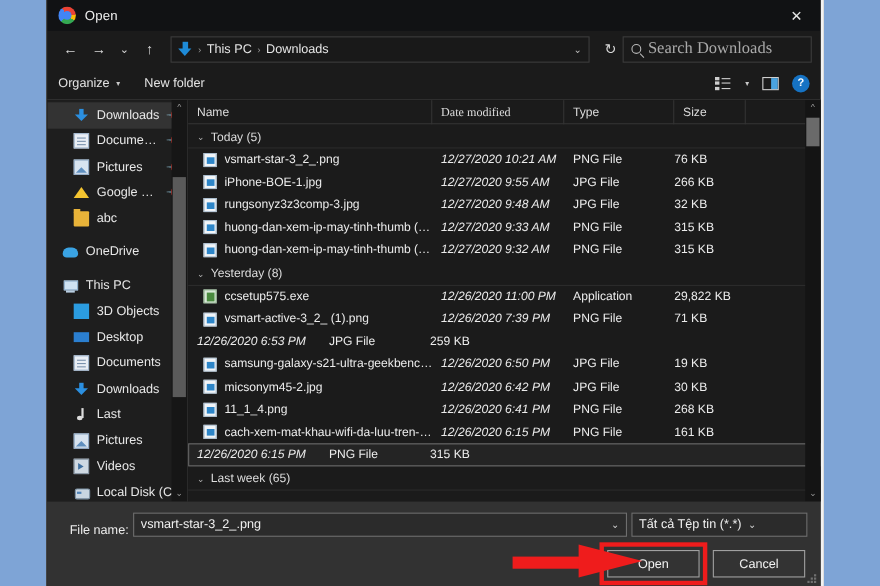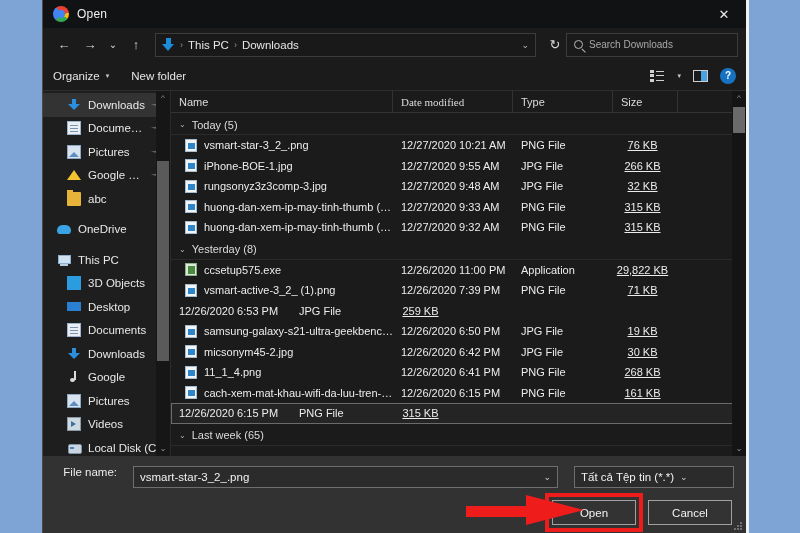--- a/index.html
+++ b/index.html
@@ -84,21 +84,21 @@
     display: flex; align-items: center; gap: 6px; padding: 0 7px; flex: 0 0 auto;
   }
   .mag {
     width: 9px; height: 9px; border: 1.4px solid #b8b8b8; border-radius: 50%;
     position: relative; flex: 0 0 auto;
   }
   .mag::after{
     content:""; position:absolute; right:-4px; bottom:-3px;
     width:5px; height:1.4px; background:#b8b8b8; transform: rotate(45deg);
   }
-  .search-ph { color: #a9a9a9; font-size: 10px; }
+  .search-ph { color: #a9a9a9; font-size: 15px; font-family: Liberation Serif, serif; }
 
   
   .toolbar {
     height: 30px; background: #1b1b1b; border-bottom: 1px solid #2e2e2e;
     display: flex; align-items: center; padding: 0 10px; flex: 0 0 auto;
   }
   .tb-item { color: #e4e4e4; font-size: 11.5px; margin-right: 22px; display:flex; align-items:center; gap:6px; }
   .caret-dn { font-size: 7px; color: #c9c9c9; }
   .tb-right { margin-left: auto; display: flex; align-items: center; gap: 12px; }
   .view-icon { width: 15px; height: 12px; position: relative; }
@@ -200,43 +200,43 @@
     border-bottom: 1px solid #2b2b2b; margin-top: 2px;
   }
   .chev { font-size: 8px; color: #b5b5b5; }
   .row {
     height: 20.5px; display: flex; align-items: center;
     color: #ececec; font-size: 11px;
   }
   .row.selected { outline: 1px solid #6b6b6b; outline-offset: -1px; background: #242424; }
   .cell { padding-left: 8px; overflow: hidden; white-space: nowrap; text-overflow: ellipsis; }
   .cell.name { width: 222px; display: flex; align-items: center; gap: 7px; padding-left: 14px; }
-  .cell.date { width: 120px; }
+  .cell.date { width: 120px; font-style: italic; }
   .cell.type { width: 100px; }
-  .cell.size { width: 65px; text-align: center; padding-left: 0; padding-right: 6px; text-decoration: underline; }
+  .cell.size { width: 65px; text-align: left; padding-left: 0; padding-right: 6px; }
   .fico {
     width: 12px; height: 13px; flex: 0 0 auto; background: #f2f5f8;
     border: 1px solid #a9bccd; position: relative;
   }
   .fico::after{
     content:""; position:absolute; left:1.5px; top:3px; width:7px; height:6px; background:#2e86c8;
   }
   .fico.exe { background:#d9ead8; border-color:#8fae8e; }
   .fico.exe::after{ background:#4a8b3f; left:2px; top:2px; width:7px; height:8px; }
   .fname { overflow: hidden; text-overflow: ellipsis; }
 
   .vscroll {
     position: absolute; right: 0; top: 0; width: 14px; height: 100%;
     background: #141414; display: flex; flex-direction: column; align-items: center;
   }
   .vs-thumb { position: absolute; left: 1px; top: 16px; width: 12px; height: 26px; background: #6a6a6a; }
 
   
   .footer { flex: 0 0 auto; background: #323232; padding: 10px 12px 8px 12px; position: relative; }
-  .f-row1 { display: flex; align-items: flex-start; gap: 16px; }
+  .f-row1 { display: flex; align-items: flex-end; gap: 4px; }
   .f-label { color: #ececec; font-size: 11.5px; width: 62px; text-align: right; }
   .f-input {
     flex: 1 1 auto; height: 22px; background: #2b2b2b; border: 1px solid #6e6e6e;
     display: flex; align-items: center; padding: 0 6px; color: #f0f0f0; font-size: 11.5px;
   }
   .f-input .val { flex: 1 1 auto; overflow:hidden; white-space:nowrap; text-overflow:ellipsis; }
   .f-caret { color: #cfcfcf; font-size: 9px; margin-left: 6px; }
   .f-filter {
     width: 160px; height: 22px; background: #2b2b2b; border: 1px solid #6e6e6e;
     display: flex; align-items: center; padding: 0 6px; color: #f0f0f0; font-size: 11.5px;
@@ -378,21 +378,21 @@
         <div class="nav-item indent">
           <span class="ico ico-doc"></span>
           <span class="label">Documents</span>
         </div>
         <div class="nav-item indent">
           <span class="ico ico-dl"></span>
           <span class="label">Downloads</span>
         </div>
         <div class="nav-item indent">
           <span class="ico ico-music"></span>
-          <span class="label">Google</span>
+          <span class="label">Last</span>
         </div>
         <div class="nav-item indent">
           <span class="ico ico-pic"></span>
           <span class="label">Pictures</span>
         </div>
         <div class="nav-item indent">
           <span class="ico ico-video"></span>
           <span class="label">Videos</span>
         </div>
         <div class="nav-item indent">

